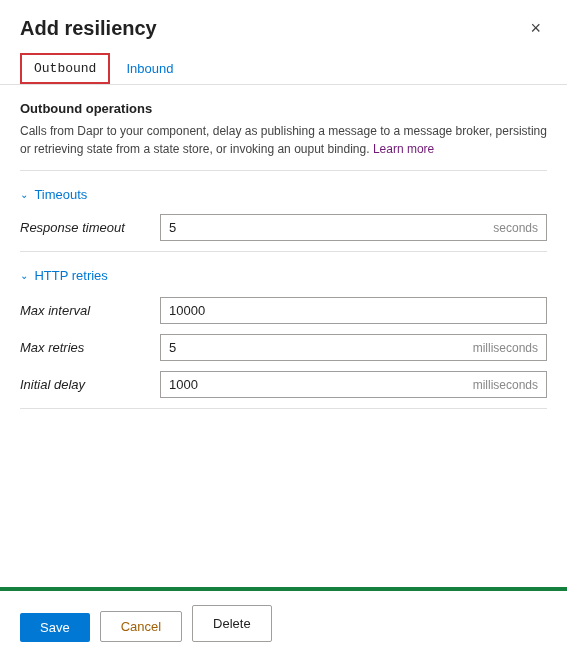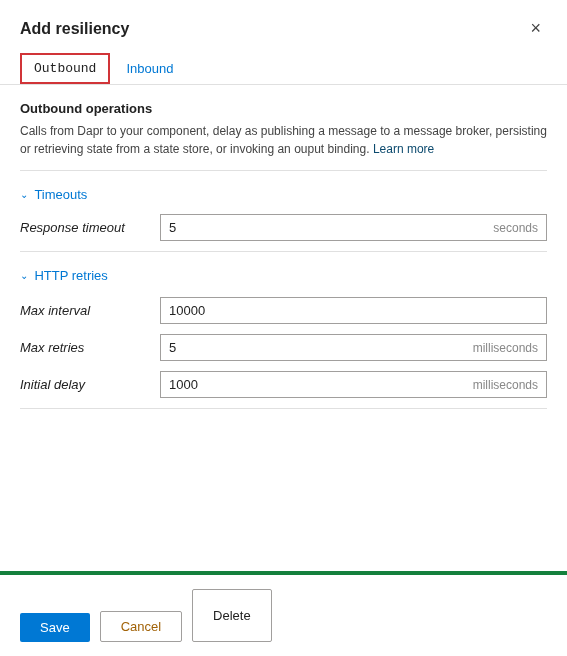--- a/index.html
+++ b/index.html
@@ -21,21 +21,21 @@
       flex-direction: column;
       box-shadow: 0 2px 8px rgba(0,0,0,0.15);
     }
     .dialog-header {
       display: flex;
       justify-content: space-between;
       align-items: center;
       padding: 16px 20px 12px 20px;
     }
     .dialog-title {
-      font-size: 16px;
+      font-size: 20px;
       font-weight: 600;
       color: #222;
     }
     .close-btn {
       background: none;
       border: none;
       font-size: 18px;
       cursor: pointer;
       color: #444;
       padding: 2px 6px;
@@ -77,21 +77,21 @@
       color: #222;
       margin-bottom: 6px;
     }
     .section-desc {
       font-size: 12px;
       color: #444;
       margin-bottom: 12px;
       line-height: 1.5;
     }
     .section-desc a {
-      color: #0c4a6e;
+      color: #701a75;
       text-decoration: none;
     }
     .divider {
       border: none;
       border-top: 1px solid #e0e0e0;
       margin: 10px 0;
     }
     .collapsible-header {
       display: flex;
       align-items: center;
@@ -164,21 +164,21 @@
       border: 1px solid #a19f9d;
       padding: 7px 20px;
       font-size: 13px;
       cursor: pointer;
       border-radius: 2px;
     }
     .btn-delete {
       background: #fff;
       color: #222;
       border: 1px solid #a19f9d;
-      padding: 18px 20px;
+      padding: 10px 20px;
       font-size: 13px;
       cursor: pointer;
       border-radius: 2px;
     }
     .section-gap {
       margin-top: 8px;
     }
   </style>
 </head>
 <body>

